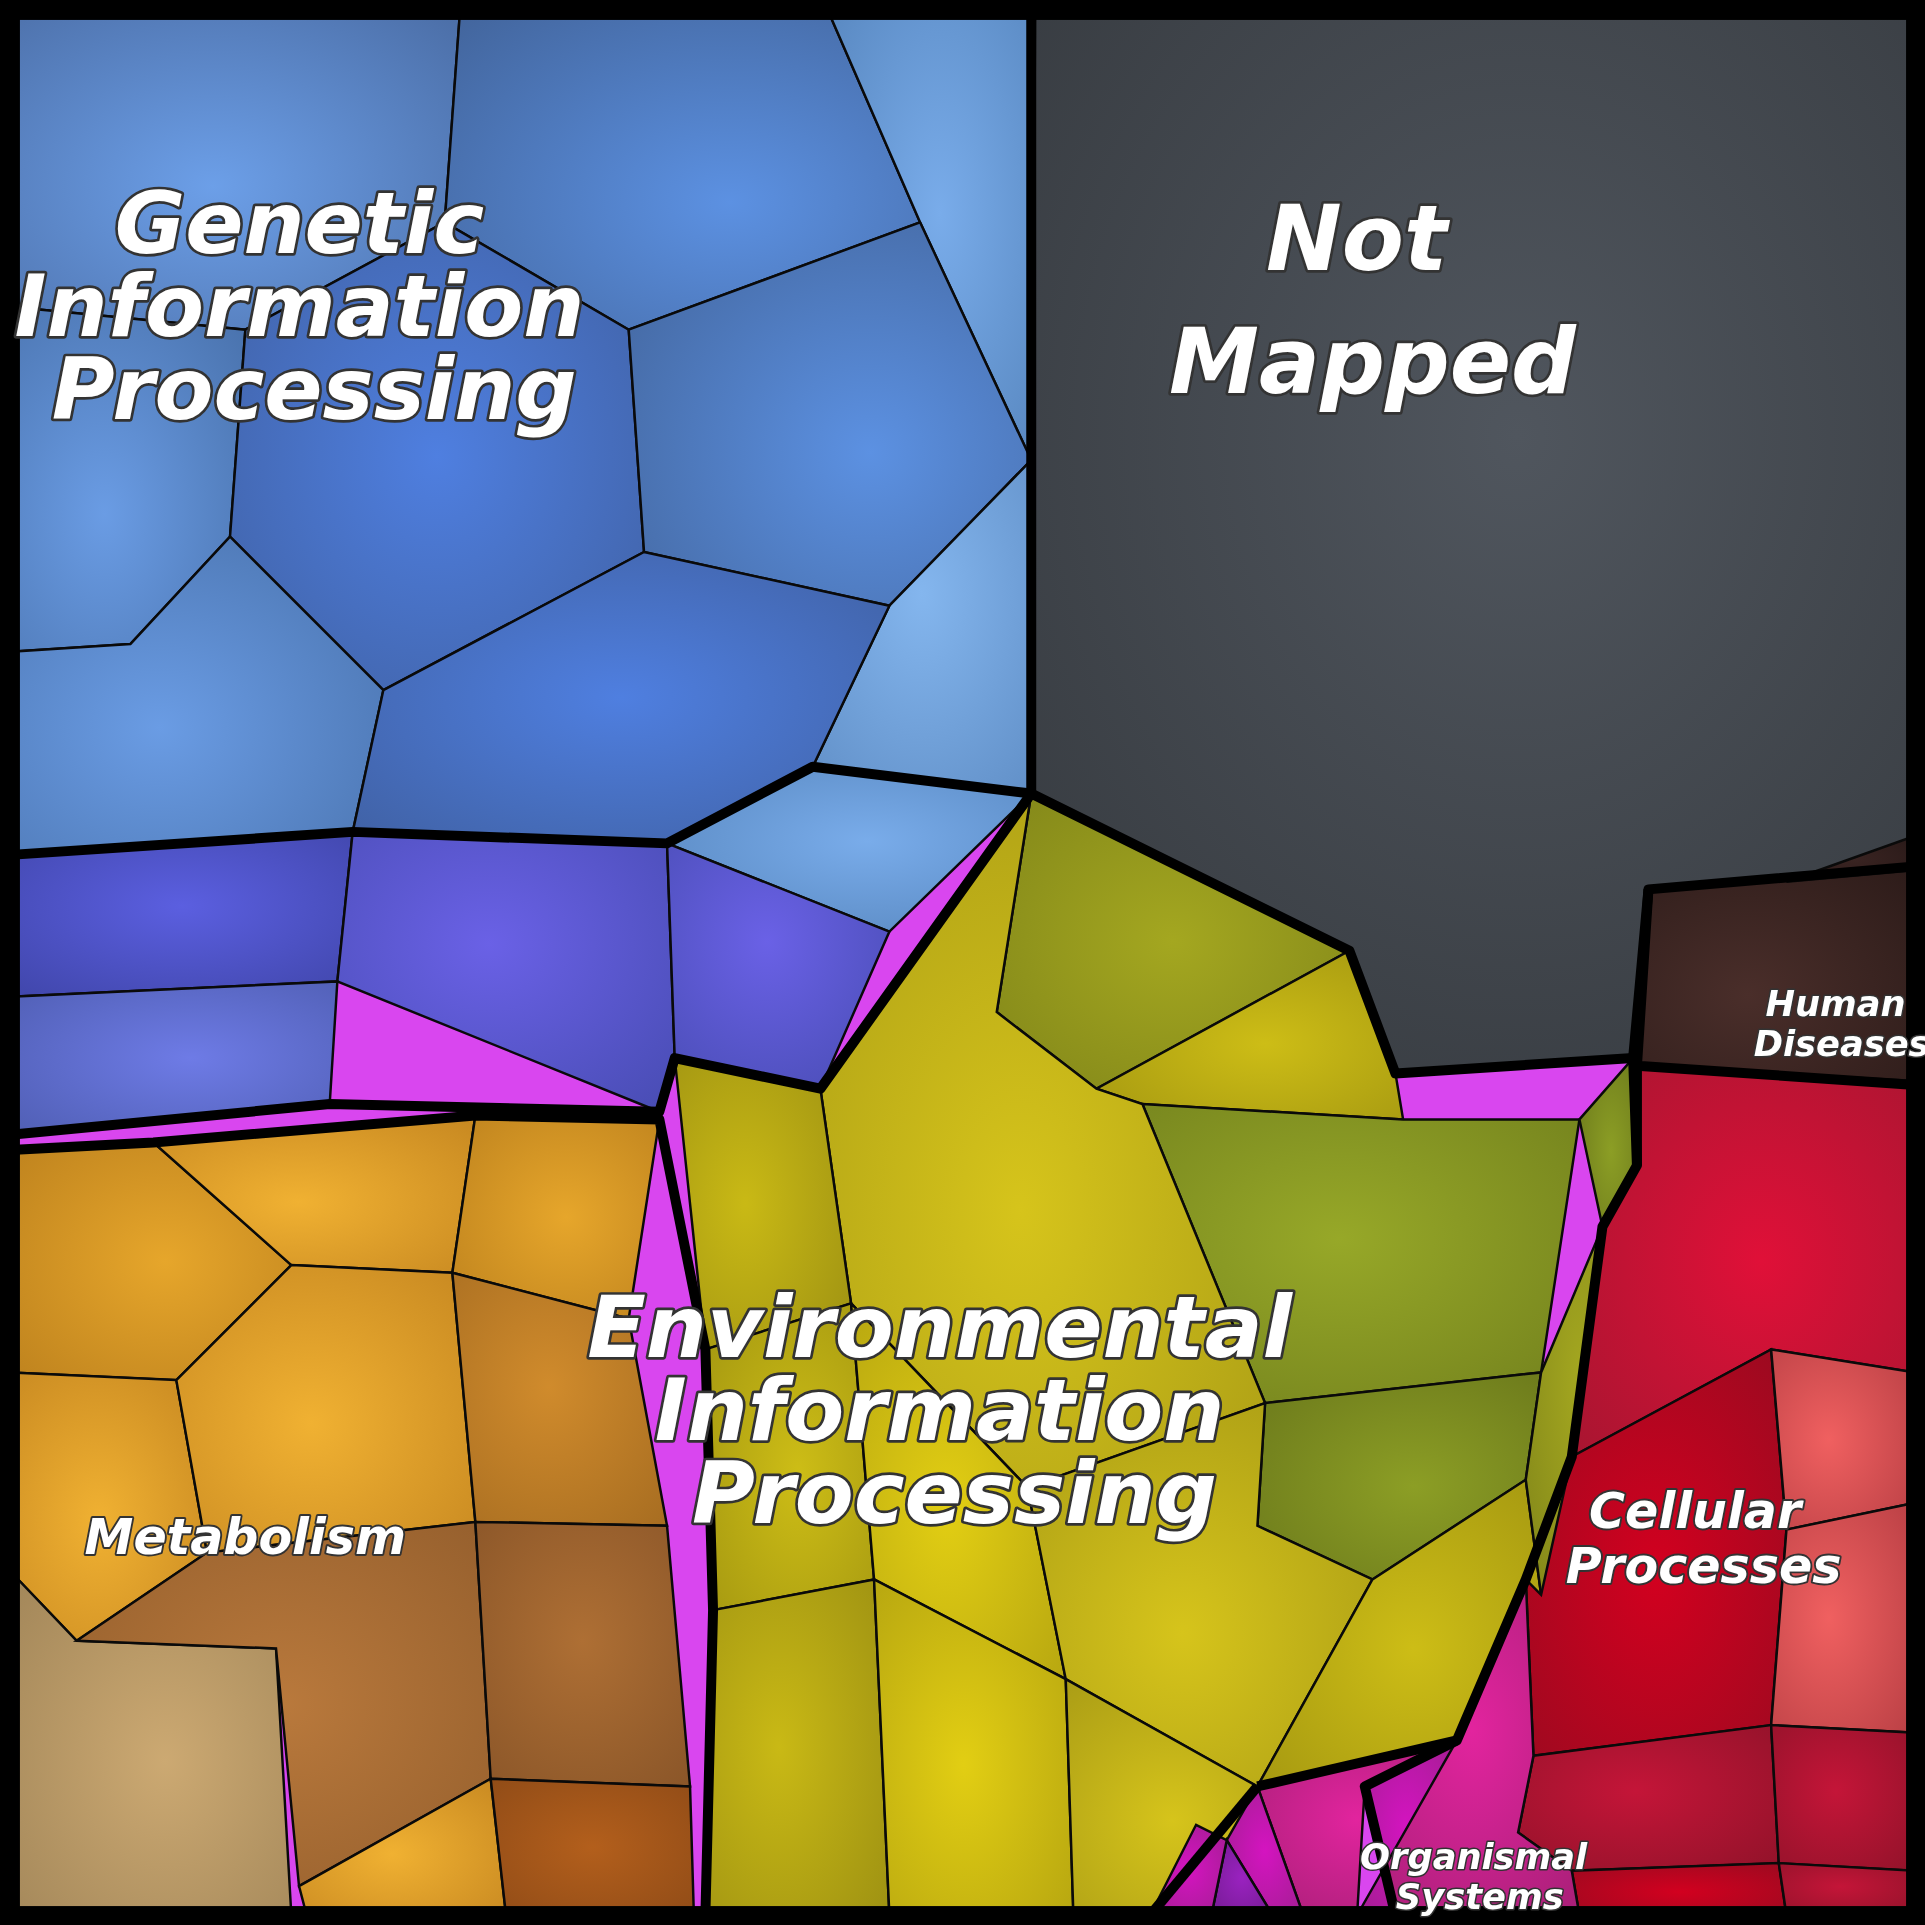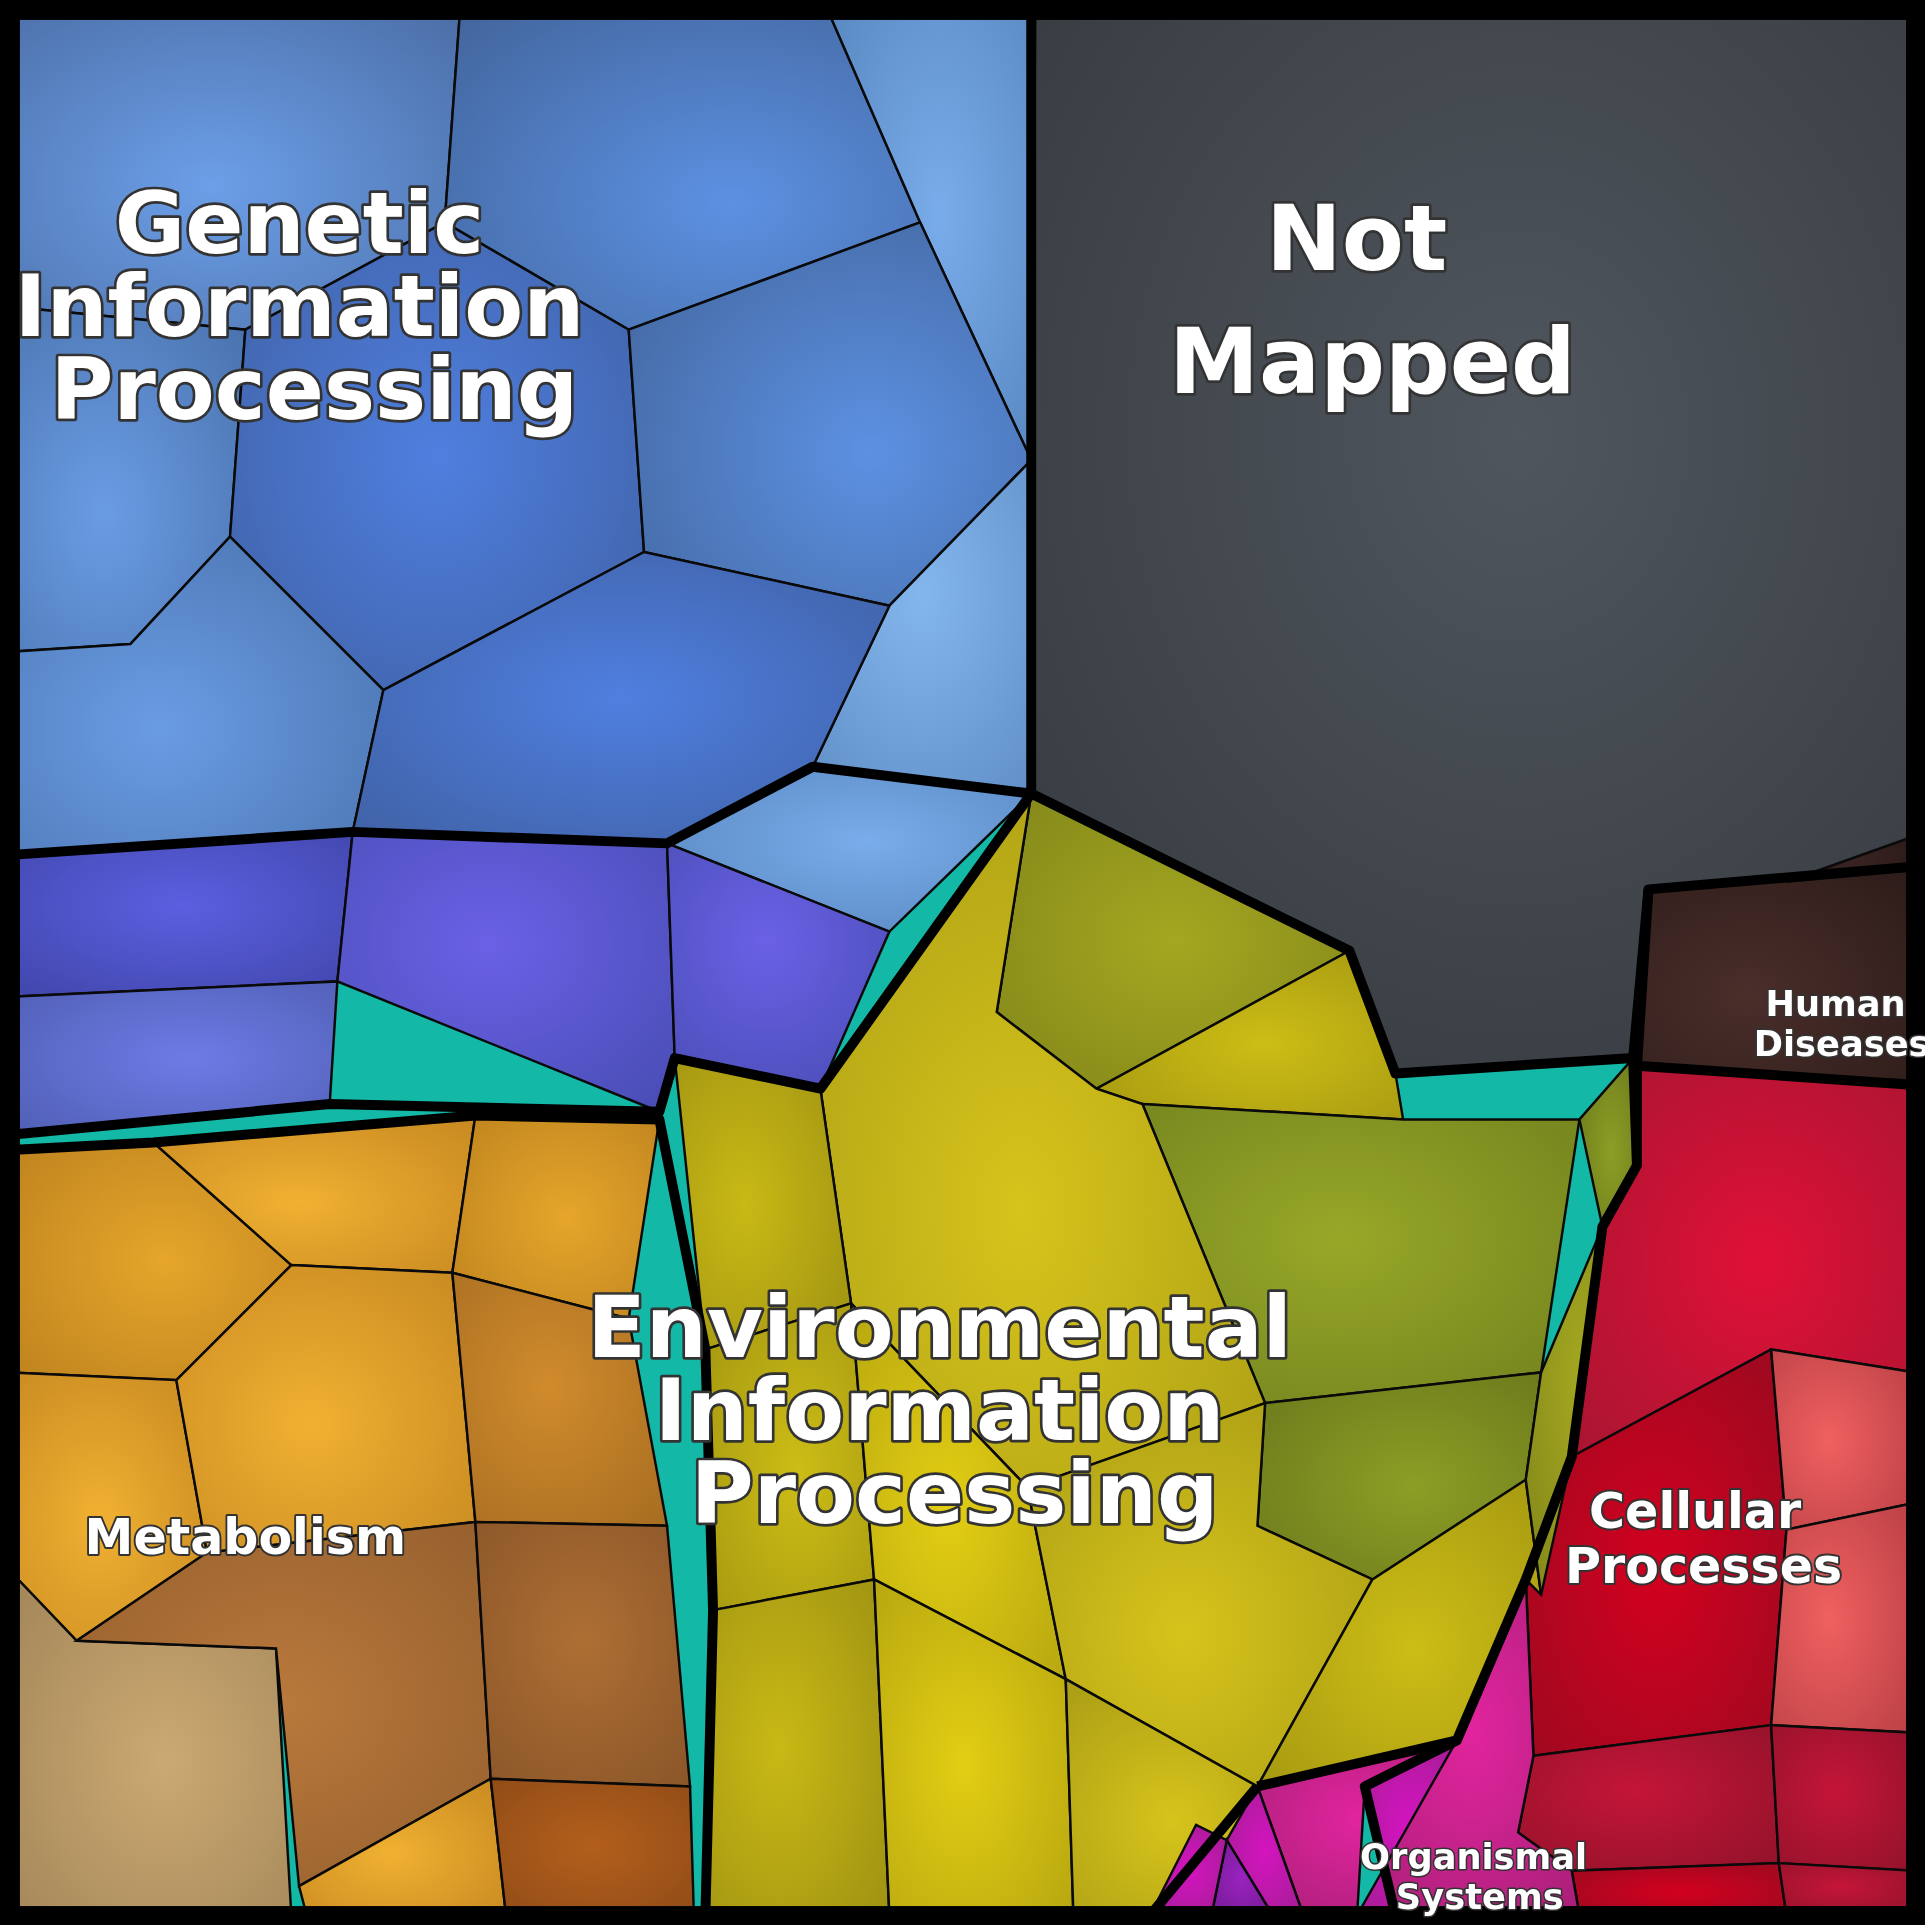--- a/index.html
+++ b/index.html
@@ -1,22 +1,23 @@
 <!DOCTYPE html>
 <html style="font-size:12.3px"><head>
 <meta charset="utf-8">
 <title>KEGG Voronoi Treemap</title>
 <style>
   html,body{margin:0;padding:0;background:#000;}
   #stage{
     position:relative;
     width:1926px;height:1926px;
-    background:#14b8a6;
+    background:#d946ef;
     overflow:hidden;
     font-family:"DejaVu Sans", sans-serif;
+    font-style:italic;
   }
   #vmap{display:block;width:1926px;height:1926px;}
   .cell-label{
     fill:#ffffff;
     font-family:"DejaVu Sans", sans-serif;
     font-weight:bold;
     paint-order:stroke fill;
     stroke:#333333;
     stroke-width:5px;
     stroke-linejoin:round;

